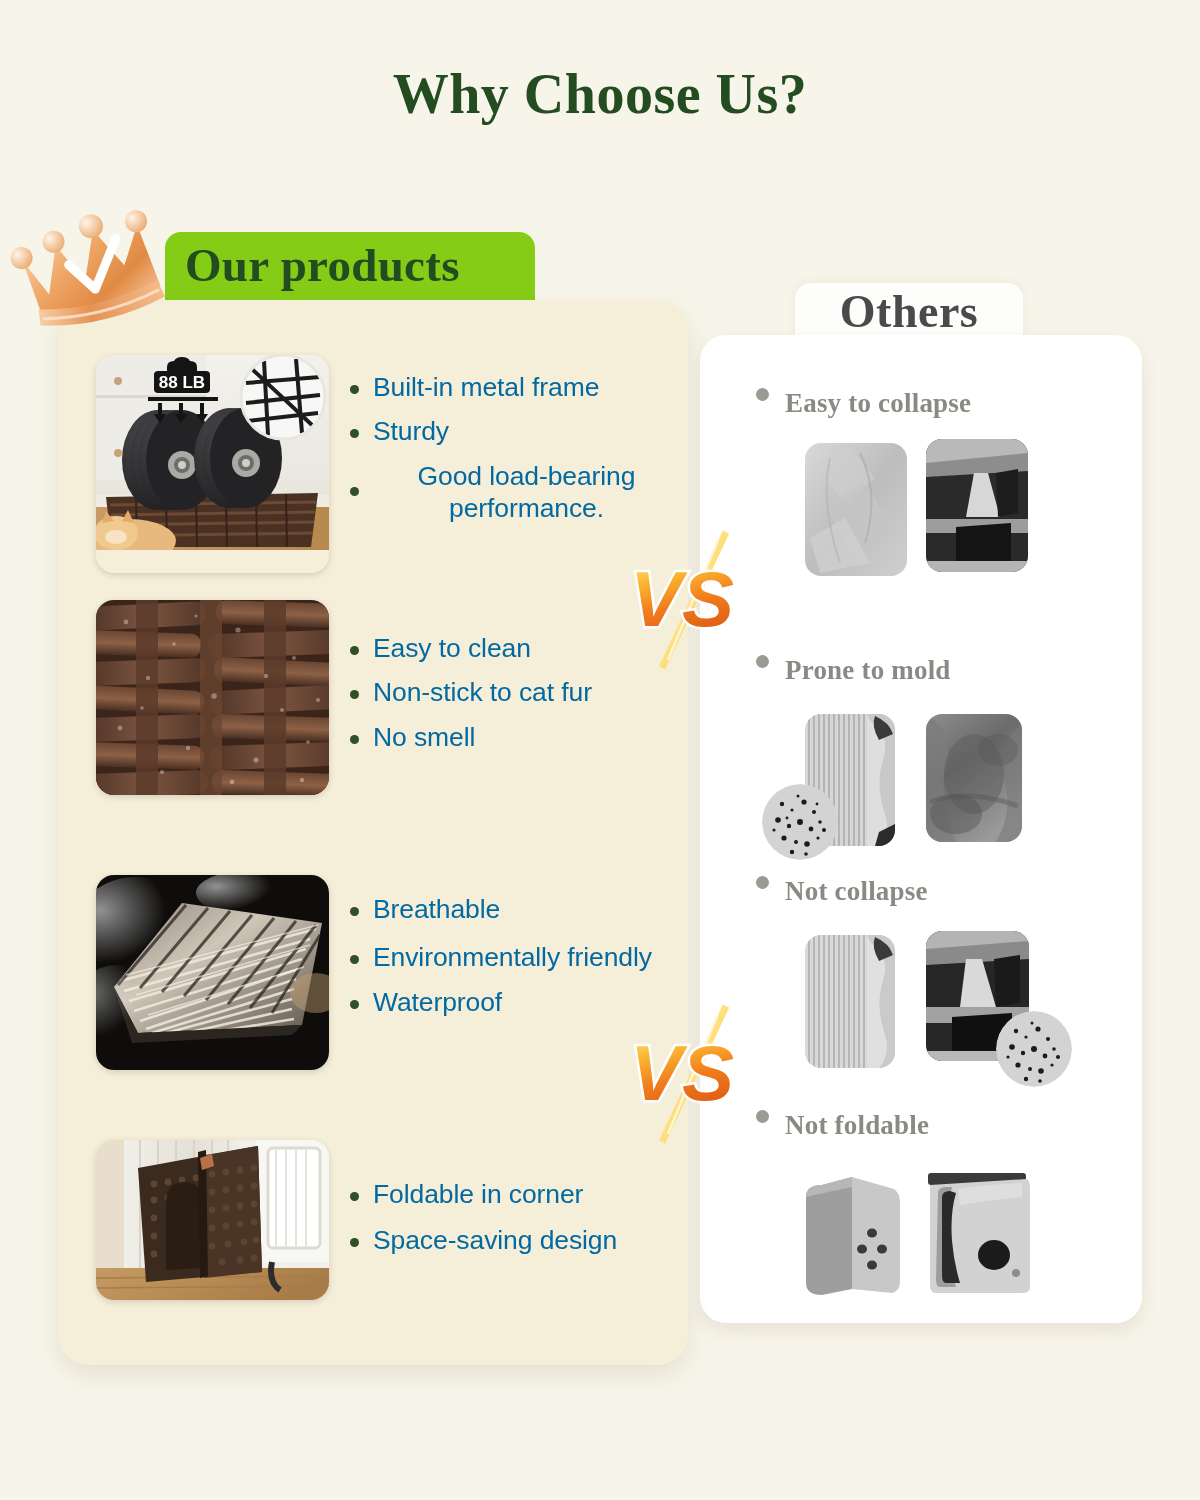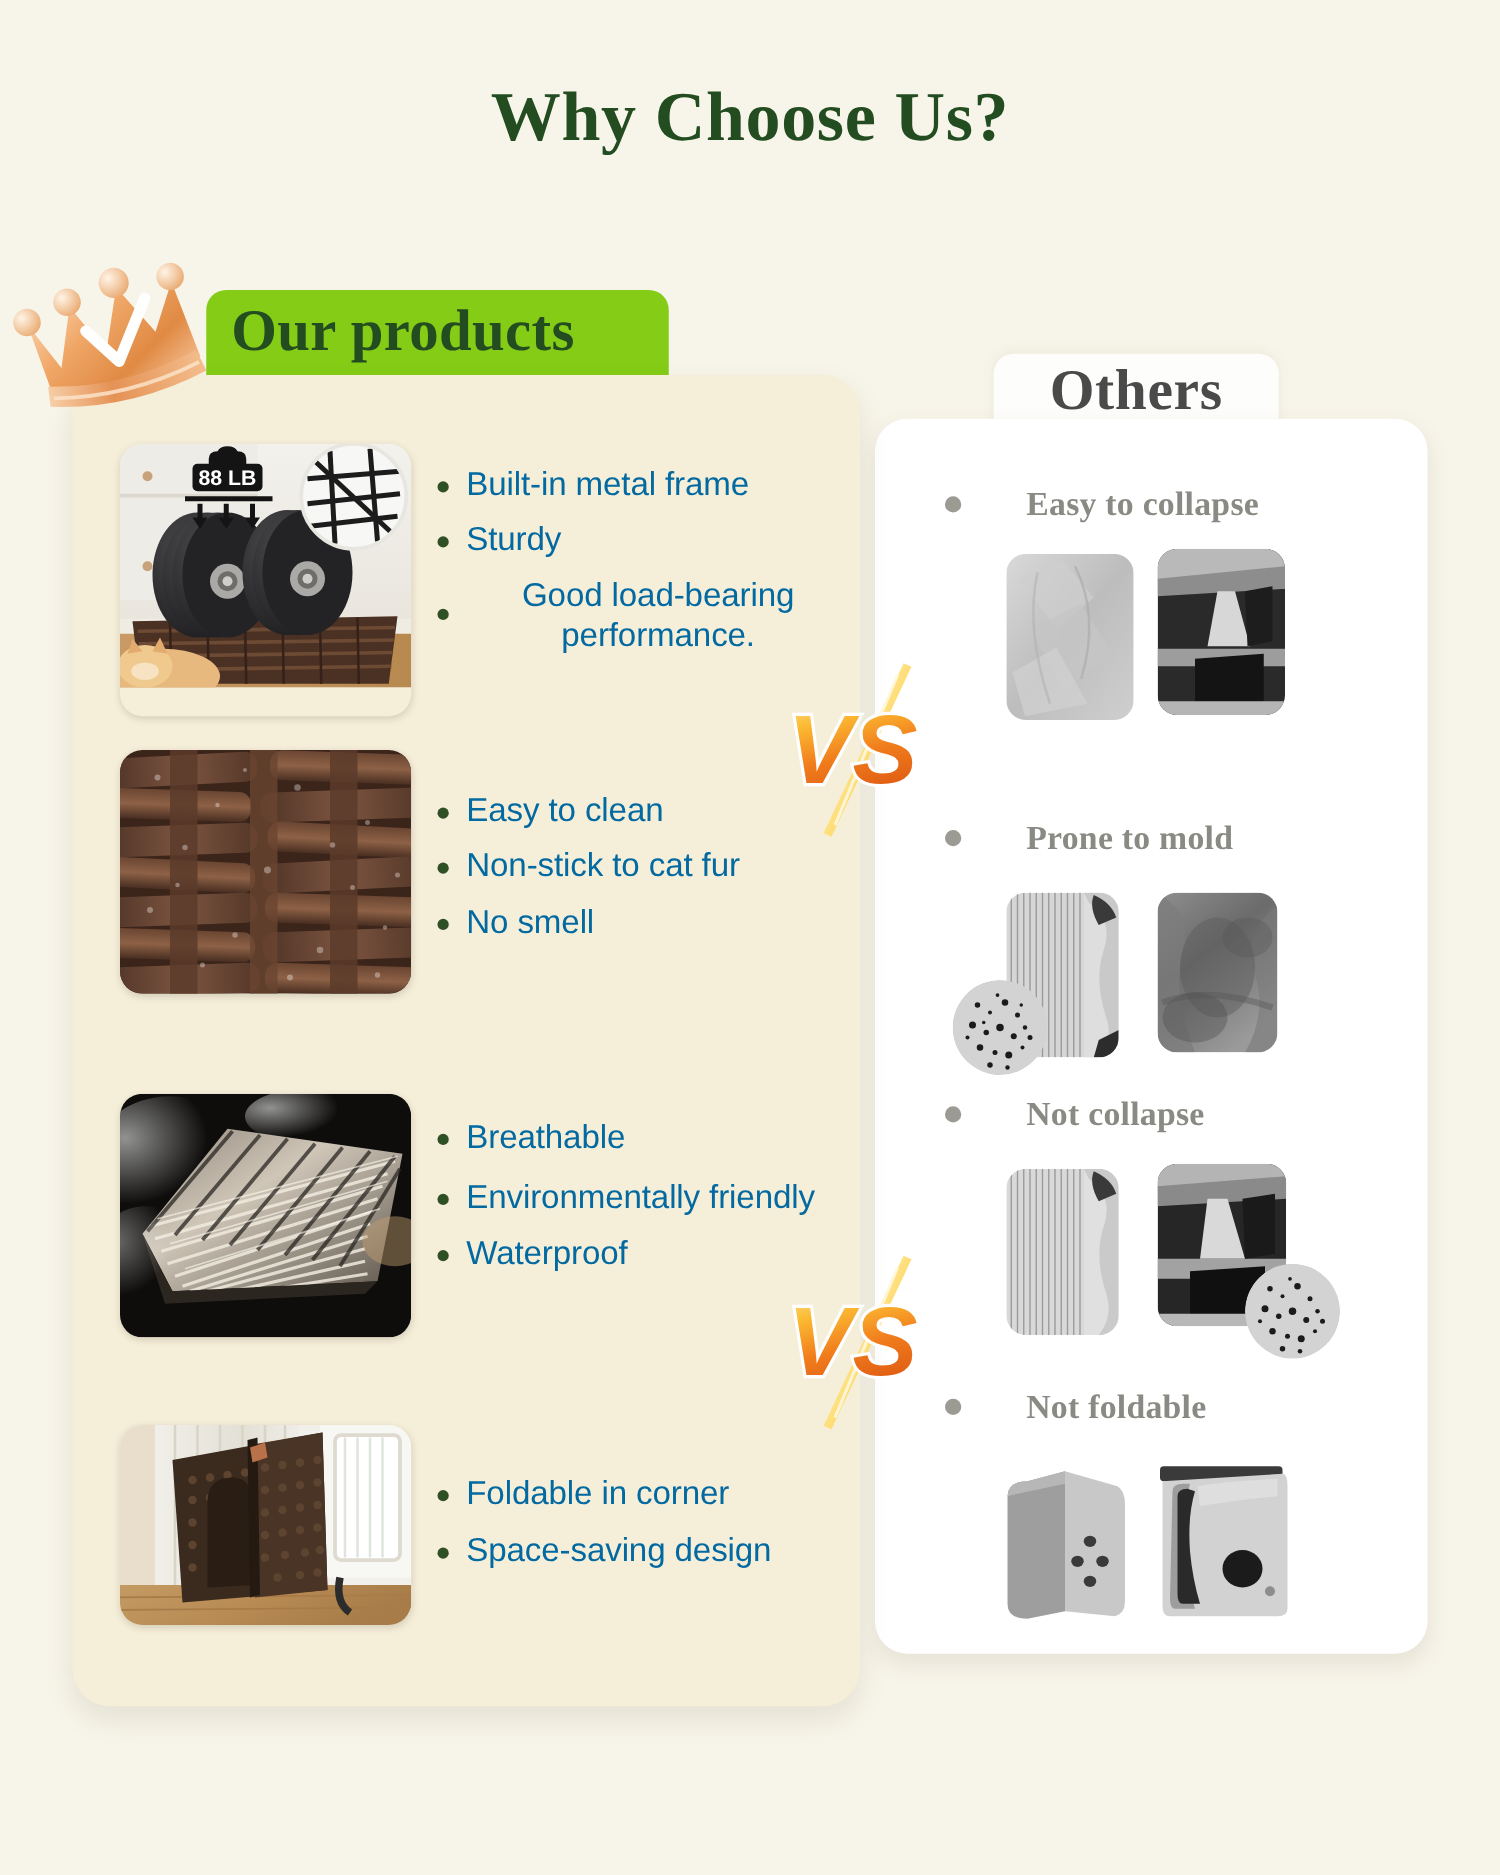--- a/index.html
+++ b/index.html
@@ -145,23 +145,21 @@
     line-height: 1.22;
     color: #0369a1;
     letter-spacing: -0.1px;
     text-align: center;
   }
 
   
   .others-row { position: absolute; left: 700px; width: 442px; }
   .others-head {
     display: flex;
-    align-items: center;
     margin-left: 56px;
-    gap: 36px;
   }
   .others-head .dot {
     width: 13px; height: 13px; border-radius: 50%;
     background: #9b9b94; margin-right: 16px;
   }
   .others-head .txt {
     font-family: "Liberation Serif", serif;
     font-weight: bold;
     font-size: 27px;
     color: #8a8a84;

